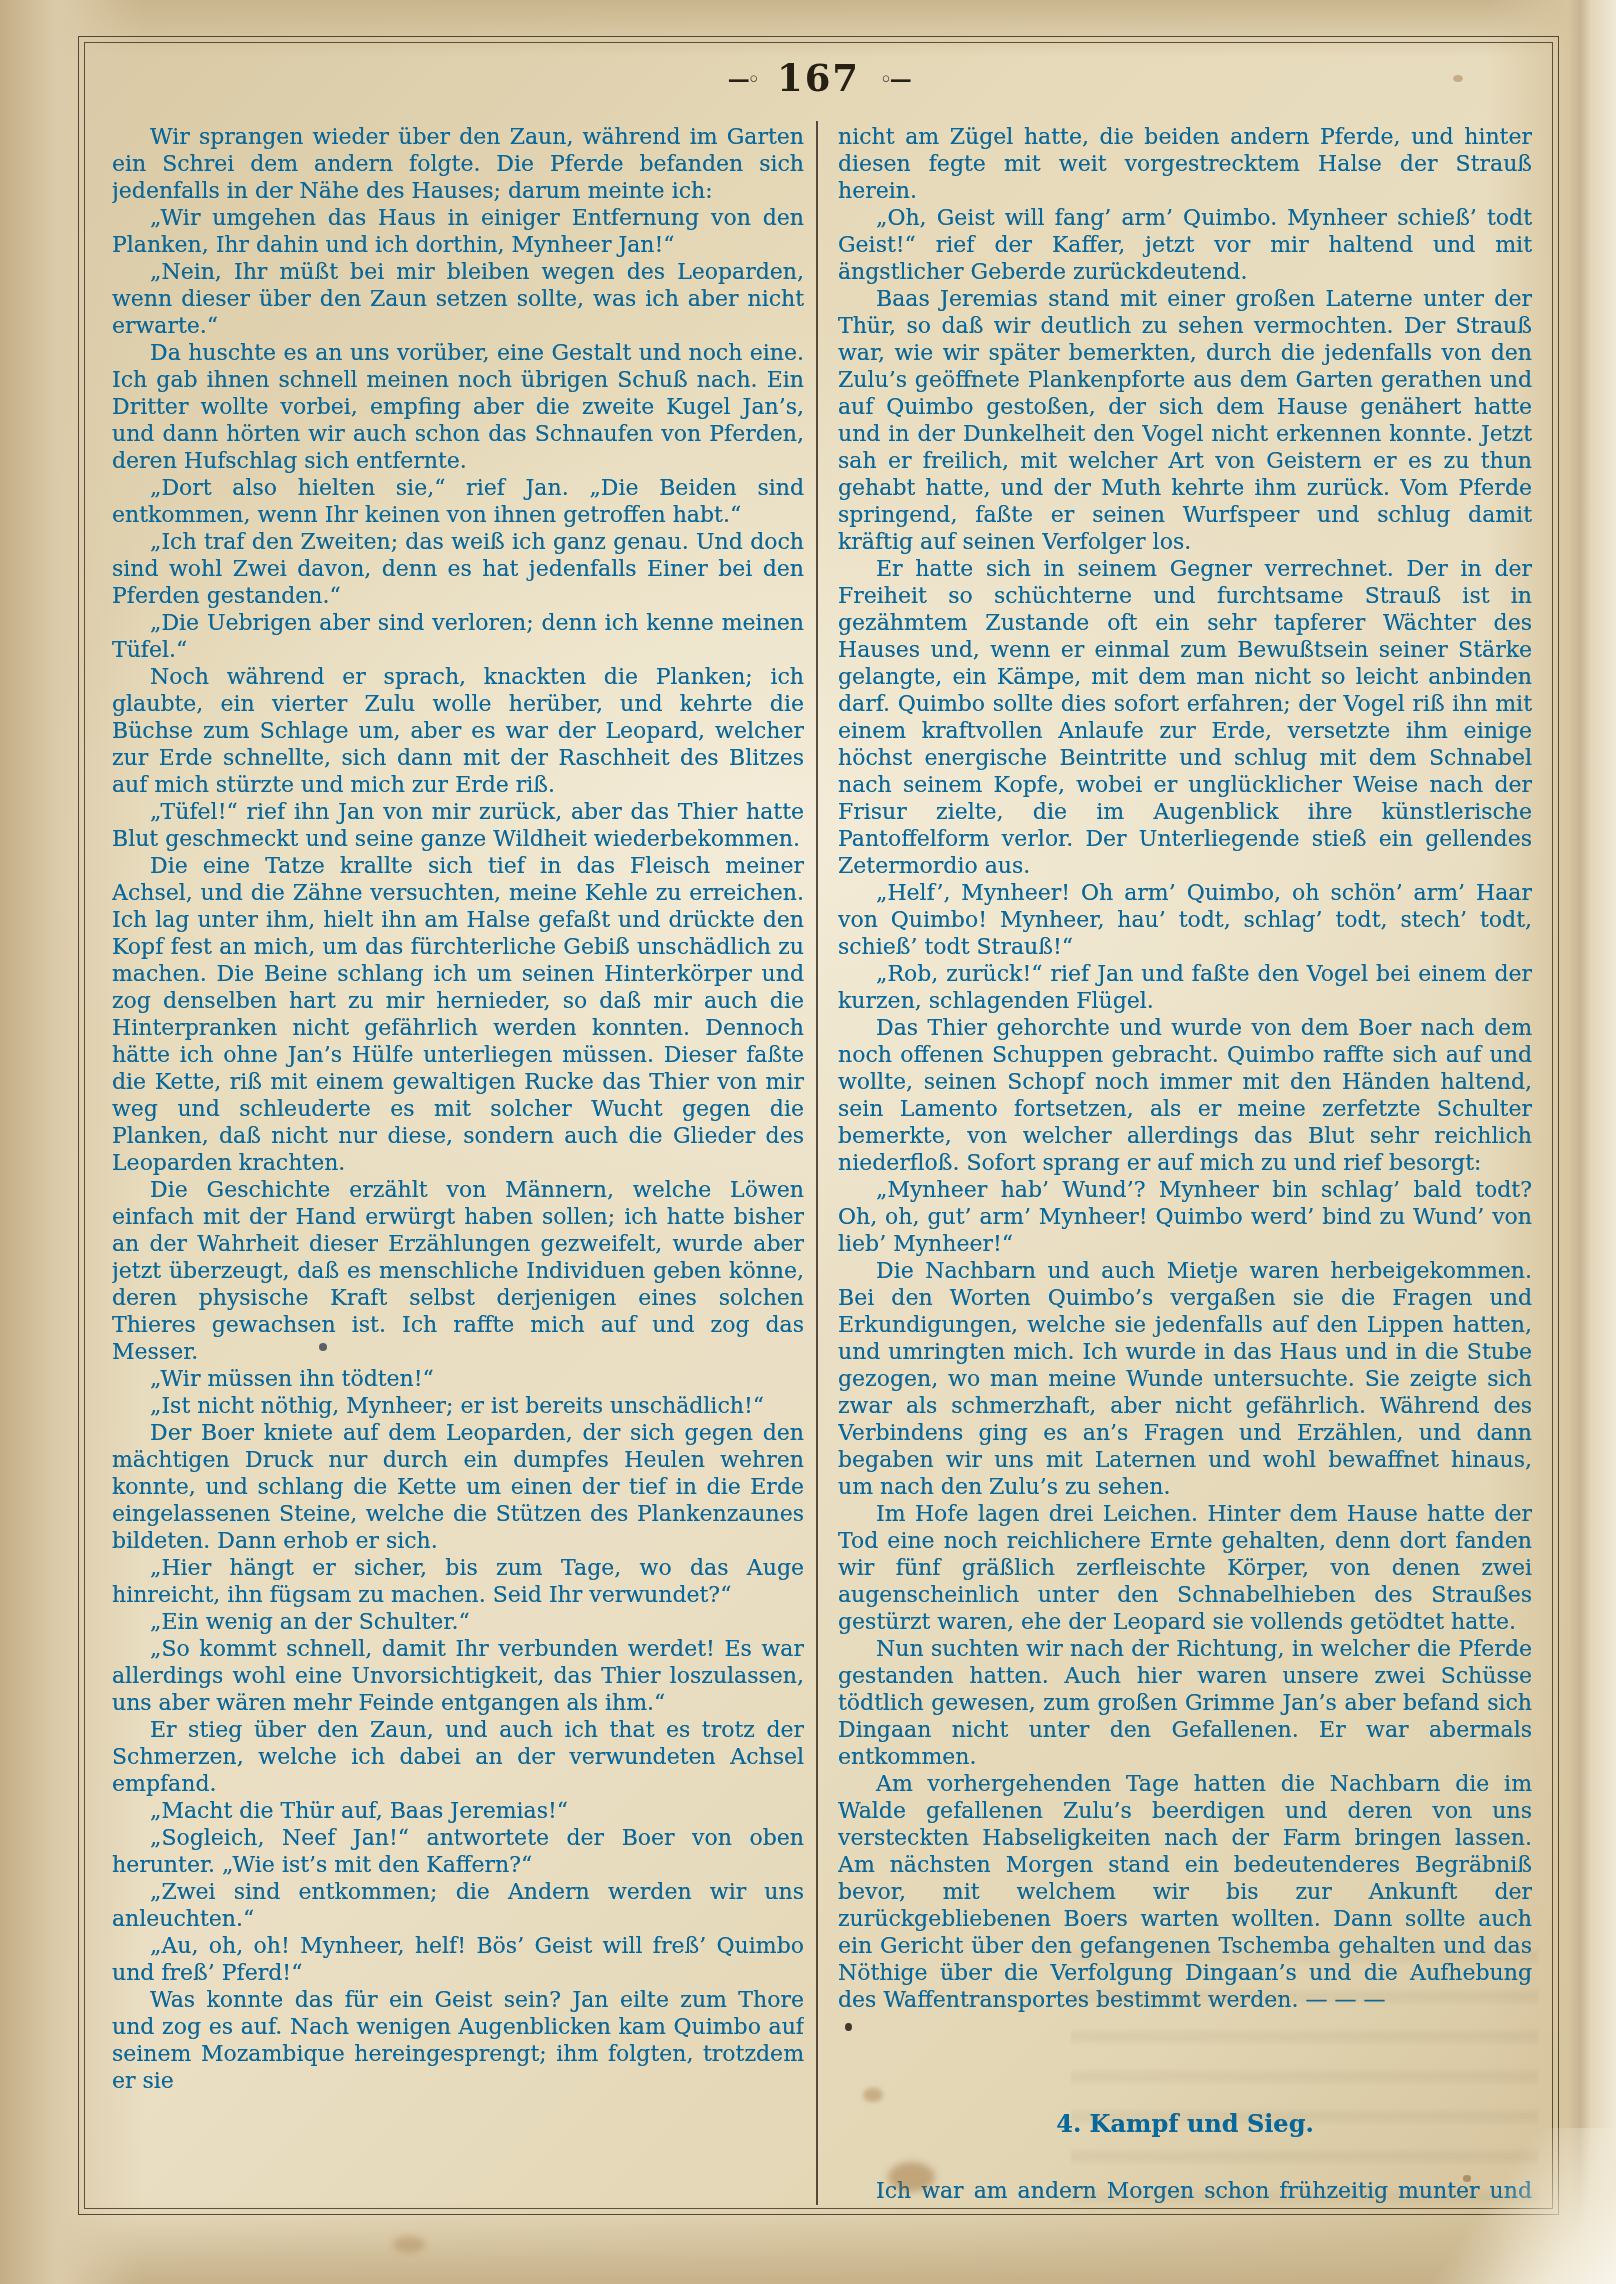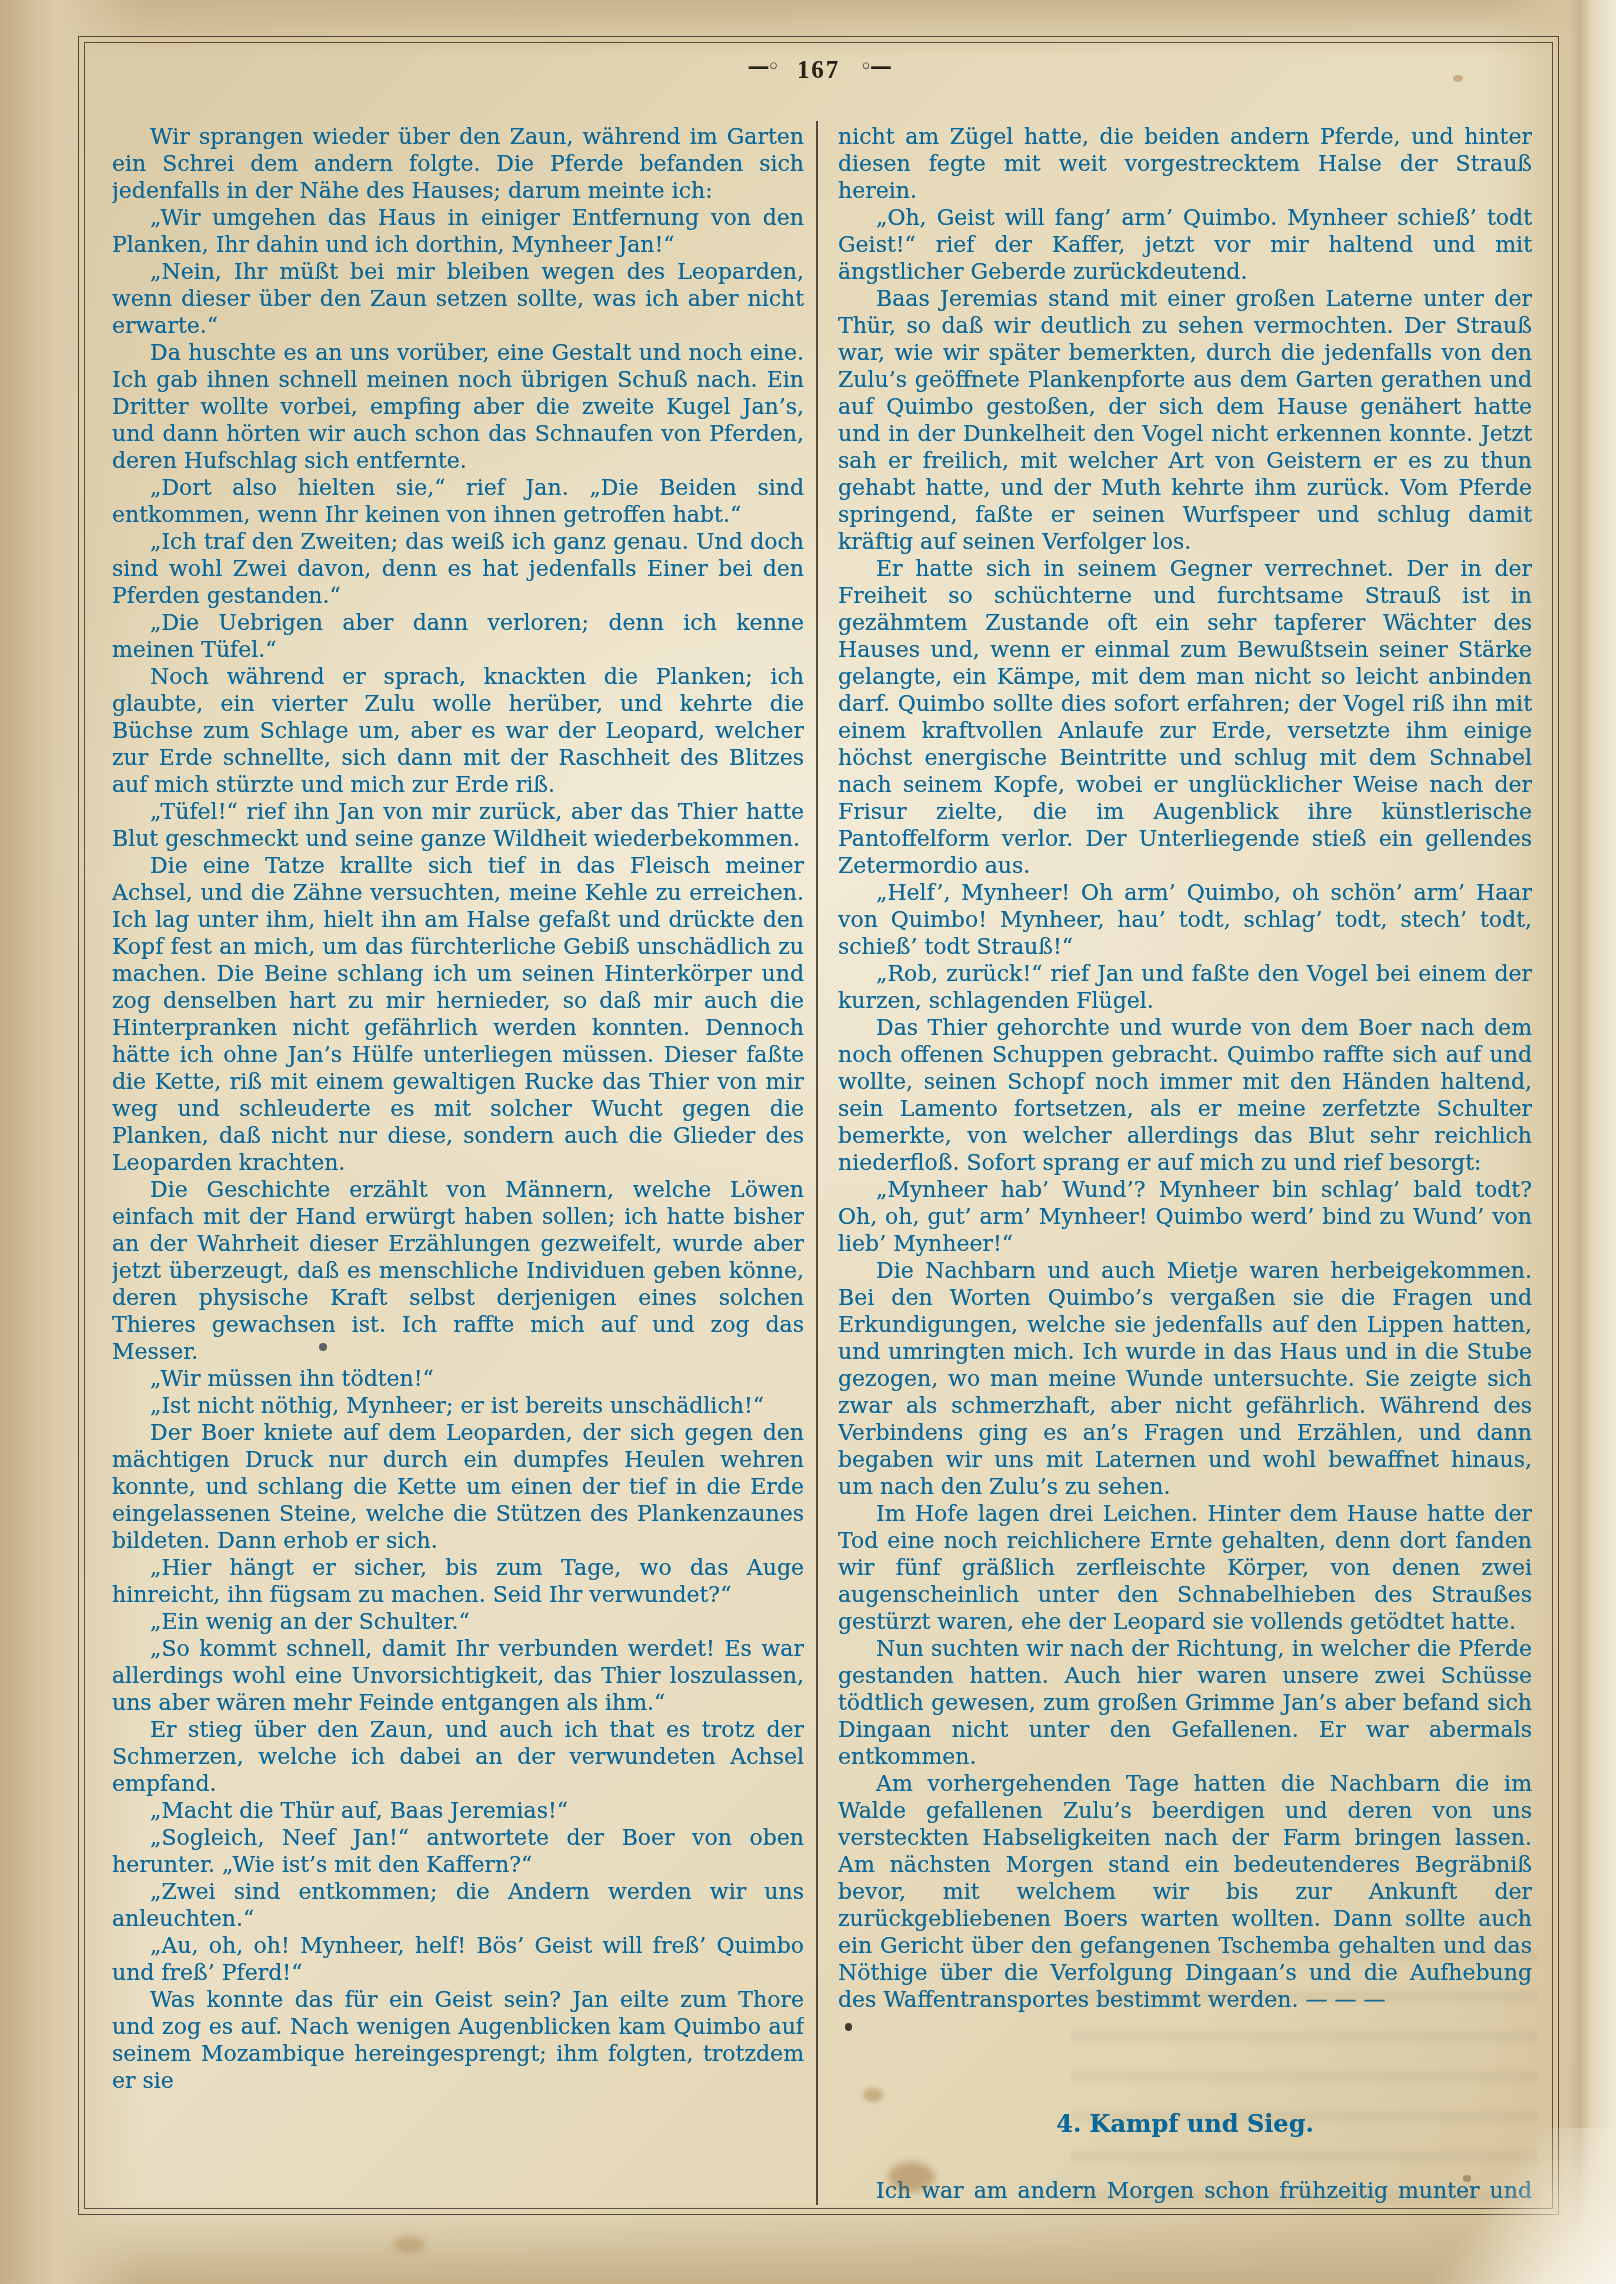--- a/index.html
+++ b/index.html
@@ -44,23 +44,22 @@
     border: 1.3px solid rgba(52,42,30,.78);
   }
 
   .page-header {
     position: absolute; left: 78px; top: 56px; width: 1481px;
     text-align: center;
     color: #272014;
     white-space: nowrap;
   }
   .page-number {
-    font-size: 25px; font-weight: bold; letter-spacing: 1.9px;
+    font-size: 37px; font-weight: bold; letter-spacing: 1.9px;
     margin: 0 19.5px;
-    font-family: Liberation Serif, serif;
   }
   .ornament {
     font-size: 22px; font-weight: bold;
     position: relative; top: -3.9px;
     letter-spacing: -2.6px;
   }
 
   .col-divider {
     position: absolute; left: 816px; top: 121px;
     width: 1.9px; height: 2084px;
@@ -122,21 +121,21 @@
 
   <div class="col-divider"></div>
 
   <section class="column left">
       <p class="para">Wir sprangen wieder über den Zaun, während im Garten ein Schrei dem andern folgte. Die Pferde befanden sich jedenfalls in der Nähe des Hauses; darum meinte ich:</p>
       <p class="para">„Wir umgehen das Haus in einiger Entfernung von den Planken, Ihr dahin und ich dorthin, Mynheer Jan!“</p>
       <p class="para">„Nein, Ihr müßt bei mir bleiben wegen des Leoparden, wenn dieser über den Zaun setzen sollte, was ich aber nicht erwarte.“</p>
       <p class="para">Da huschte es an uns vorüber, eine Gestalt und noch eine. Ich gab ihnen schnell meinen noch übrigen Schuß nach. Ein Dritter wollte vorbei, empfing aber die zweite Kugel Jan’s, und dann hörten wir auch schon das Schnaufen von Pferden, deren Hufschlag sich entfernte.</p>
       <p class="para">„Dort also hielten sie,“ rief Jan. „Die Beiden sind entkommen, wenn Ihr keinen von ihnen getroffen habt.“</p>
       <p class="para">„Ich traf den Zweiten; das weiß ich ganz genau. Und doch sind wohl Zwei davon, denn es hat jedenfalls Einer bei den Pferden gestanden.“</p>
-      <p class="para">„Die Uebrigen aber dann verloren; denn ich kenne meinen Tüfel.“</p>
+      <p class="para">„Die Uebrigen aber sind verloren; denn ich kenne meinen Tüfel.“</p>
       <p class="para">Noch während er sprach, knackten die Planken; ich glaubte, ein vierter Zulu wolle herüber, und kehrte die Büchse zum Schlage um, aber es war der Leopard, welcher zur Erde schnellte, sich dann mit der Raschheit des Blitzes auf mich stürzte und mich zur Erde riß.</p>
       <p class="para">„Tüfel!“ rief ihn Jan von mir zurück, aber das Thier hatte Blut geschmeckt und seine ganze Wildheit wiederbekommen.</p>
       <p class="para">Die eine Tatze krallte sich tief in das Fleisch meiner Achsel, und die Zähne versuchten, meine Kehle zu erreichen. Ich lag unter ihm, hielt ihn am Halse gefaßt und drückte den Kopf fest an mich, um das fürchterliche Gebiß unschädlich zu machen. Die Beine schlang ich um seinen Hinterkörper und zog denselben hart zu mir hernieder, so daß mir auch die Hinterpranken nicht gefährlich werden konnten. Dennoch hätte ich ohne Jan’s Hülfe unterliegen müssen. Dieser faßte die Kette, riß mit einem gewaltigen Rucke das Thier von mir weg und schleuderte es mit solcher Wucht gegen die Planken, daß nicht nur diese, sondern auch die Glieder des Leoparden krachten.</p>
       <p class="para">Die Geschichte erzählt von Männern, welche Löwen einfach mit der Hand erwürgt haben sollen; ich hatte bisher an der Wahrheit dieser Erzählungen gezweifelt, wurde aber jetzt überzeugt, daß es menschliche Individuen geben könne, deren physische Kraft selbst derjenigen eines solchen Thieres gewachsen ist. Ich raffte mich auf und zog das Messer.</p>
       <p class="para">„Wir müssen ihn tödten!“</p>
       <p class="para">„Ist nicht nöthig, Mynheer; er ist bereits unschädlich!“</p>
       <p class="para">Der Boer kniete auf dem Leoparden, der sich gegen den mächtigen Druck nur durch ein dumpfes Heulen wehren konnte, und schlang die Kette um einen der tief in die Erde eingelassenen Steine, welche die Stützen des Plankenzaunes bildeten. Dann erhob er sich.</p>
       <p class="para">„Hier hängt er sicher, bis zum Tage, wo das Auge hinreicht, ihn fügsam zu machen. Seid Ihr verwundet?“</p>
       <p class="para">„Ein wenig an der Schulter.“</p>
       <p class="para">„So kommt schnell, damit Ihr verbunden werdet! Es war allerdings wohl eine Unvorsichtigkeit, das Thier loszulassen, uns aber wären mehr Feinde entgangen als ihm.“</p>

